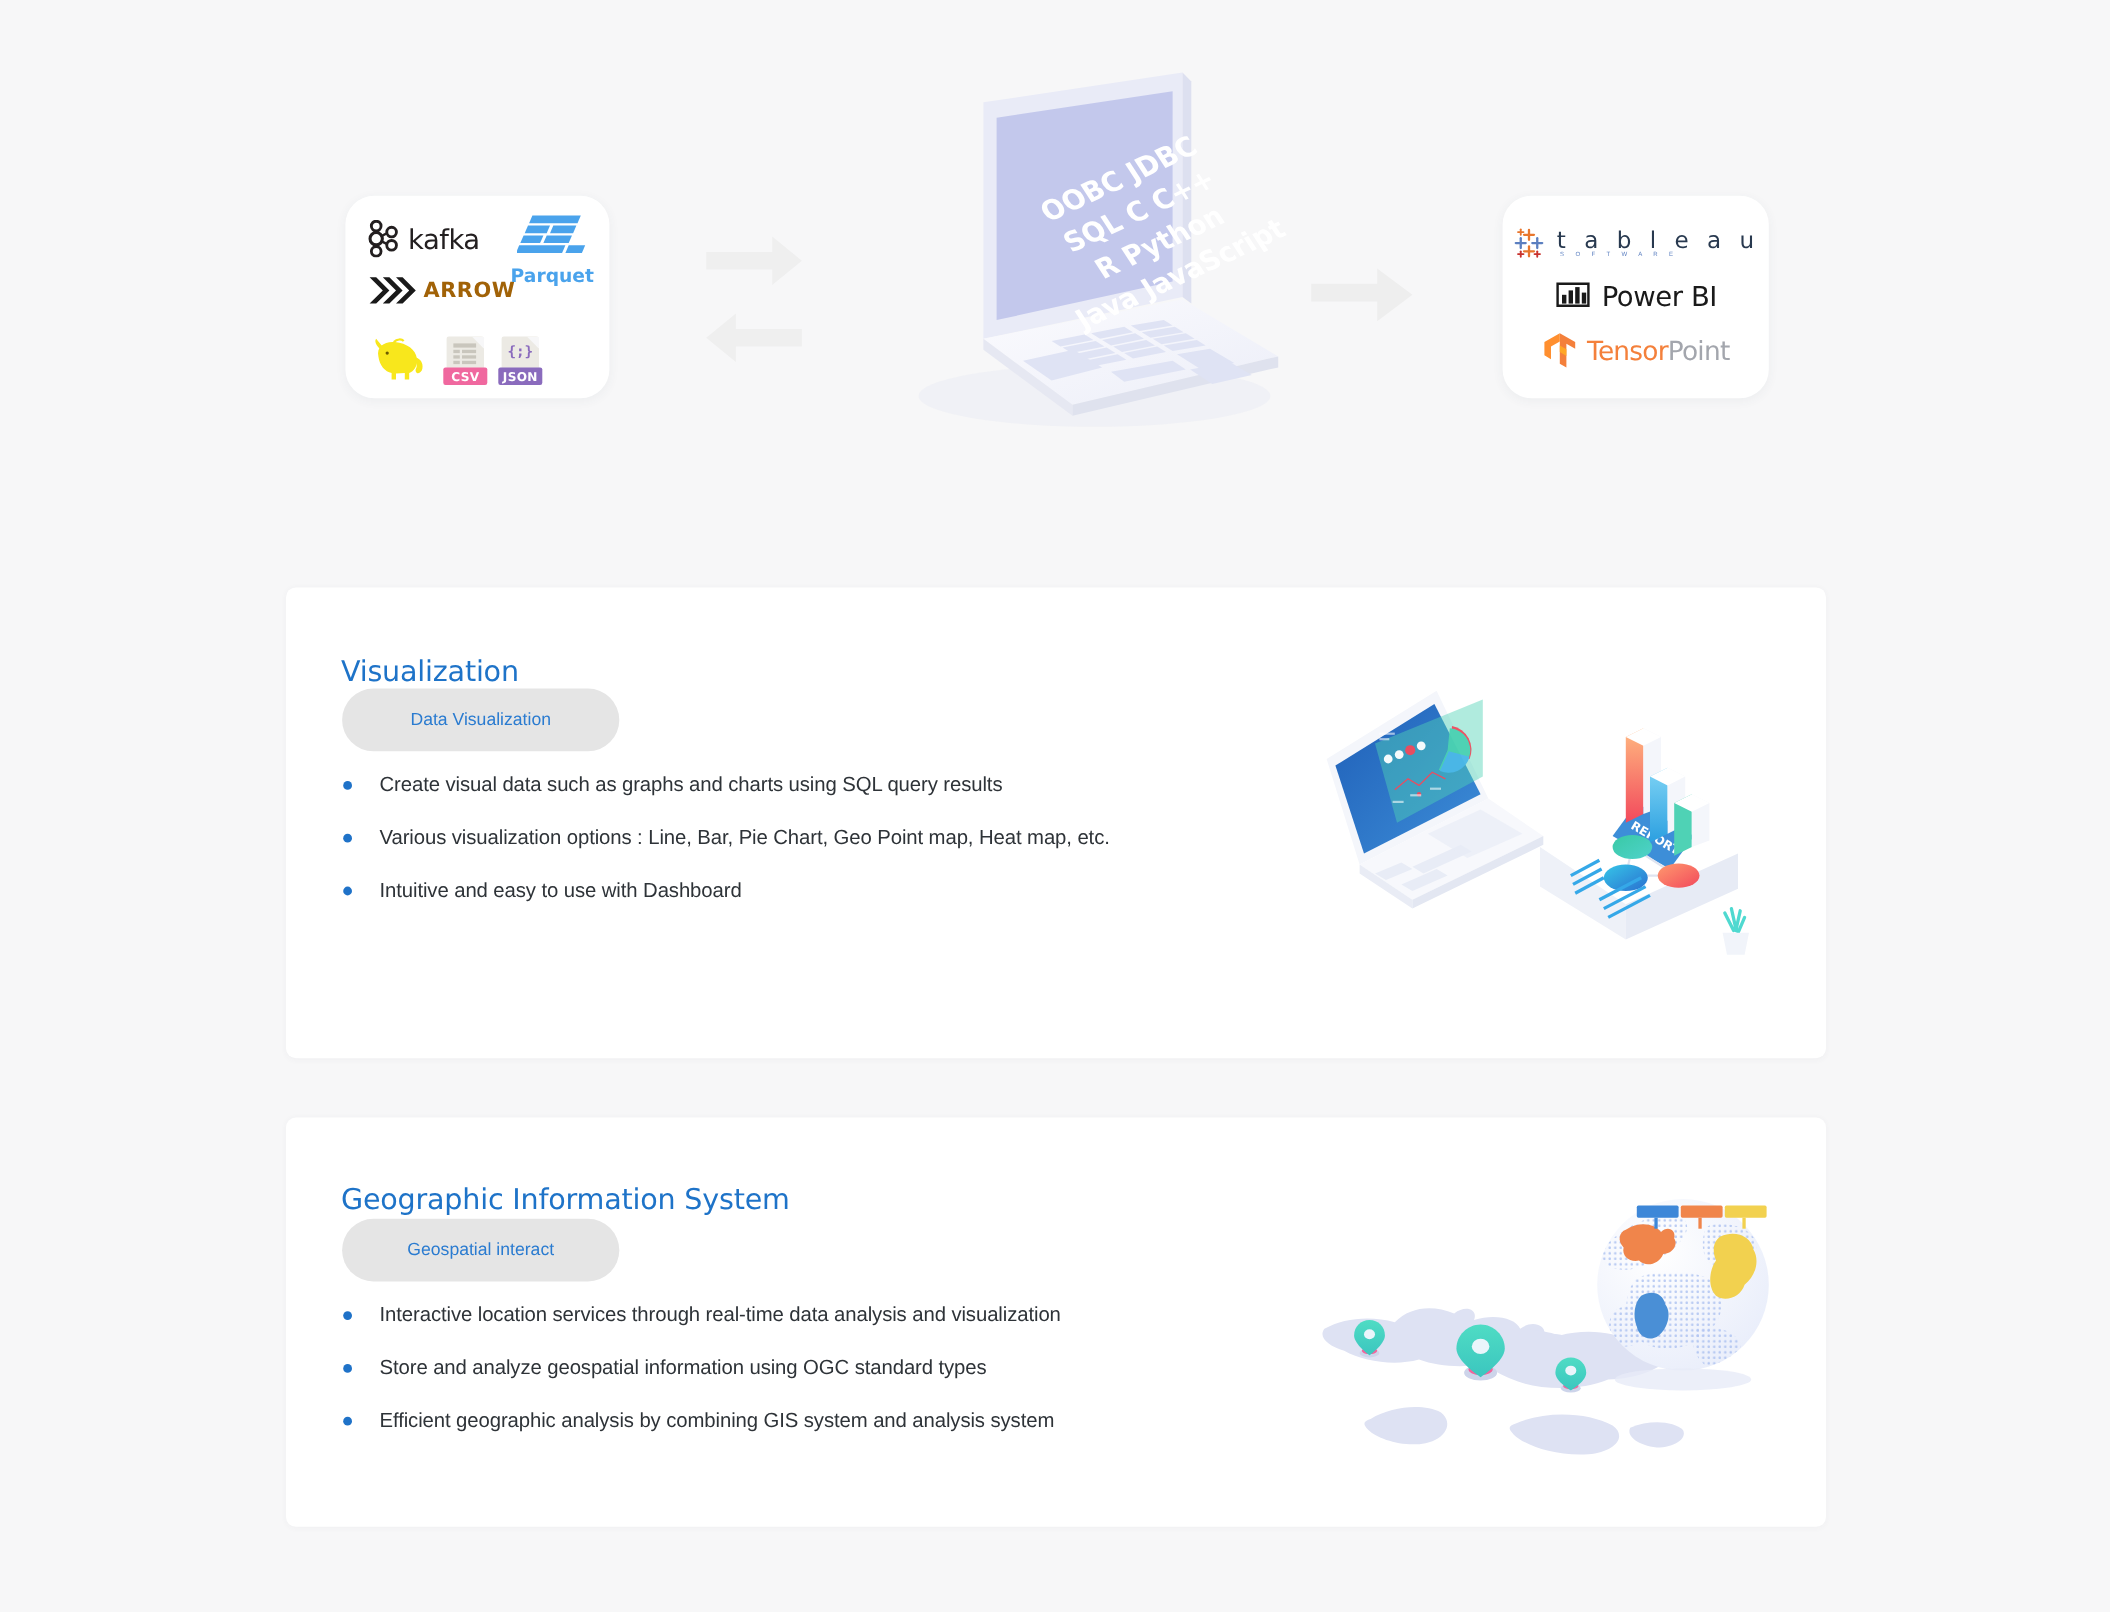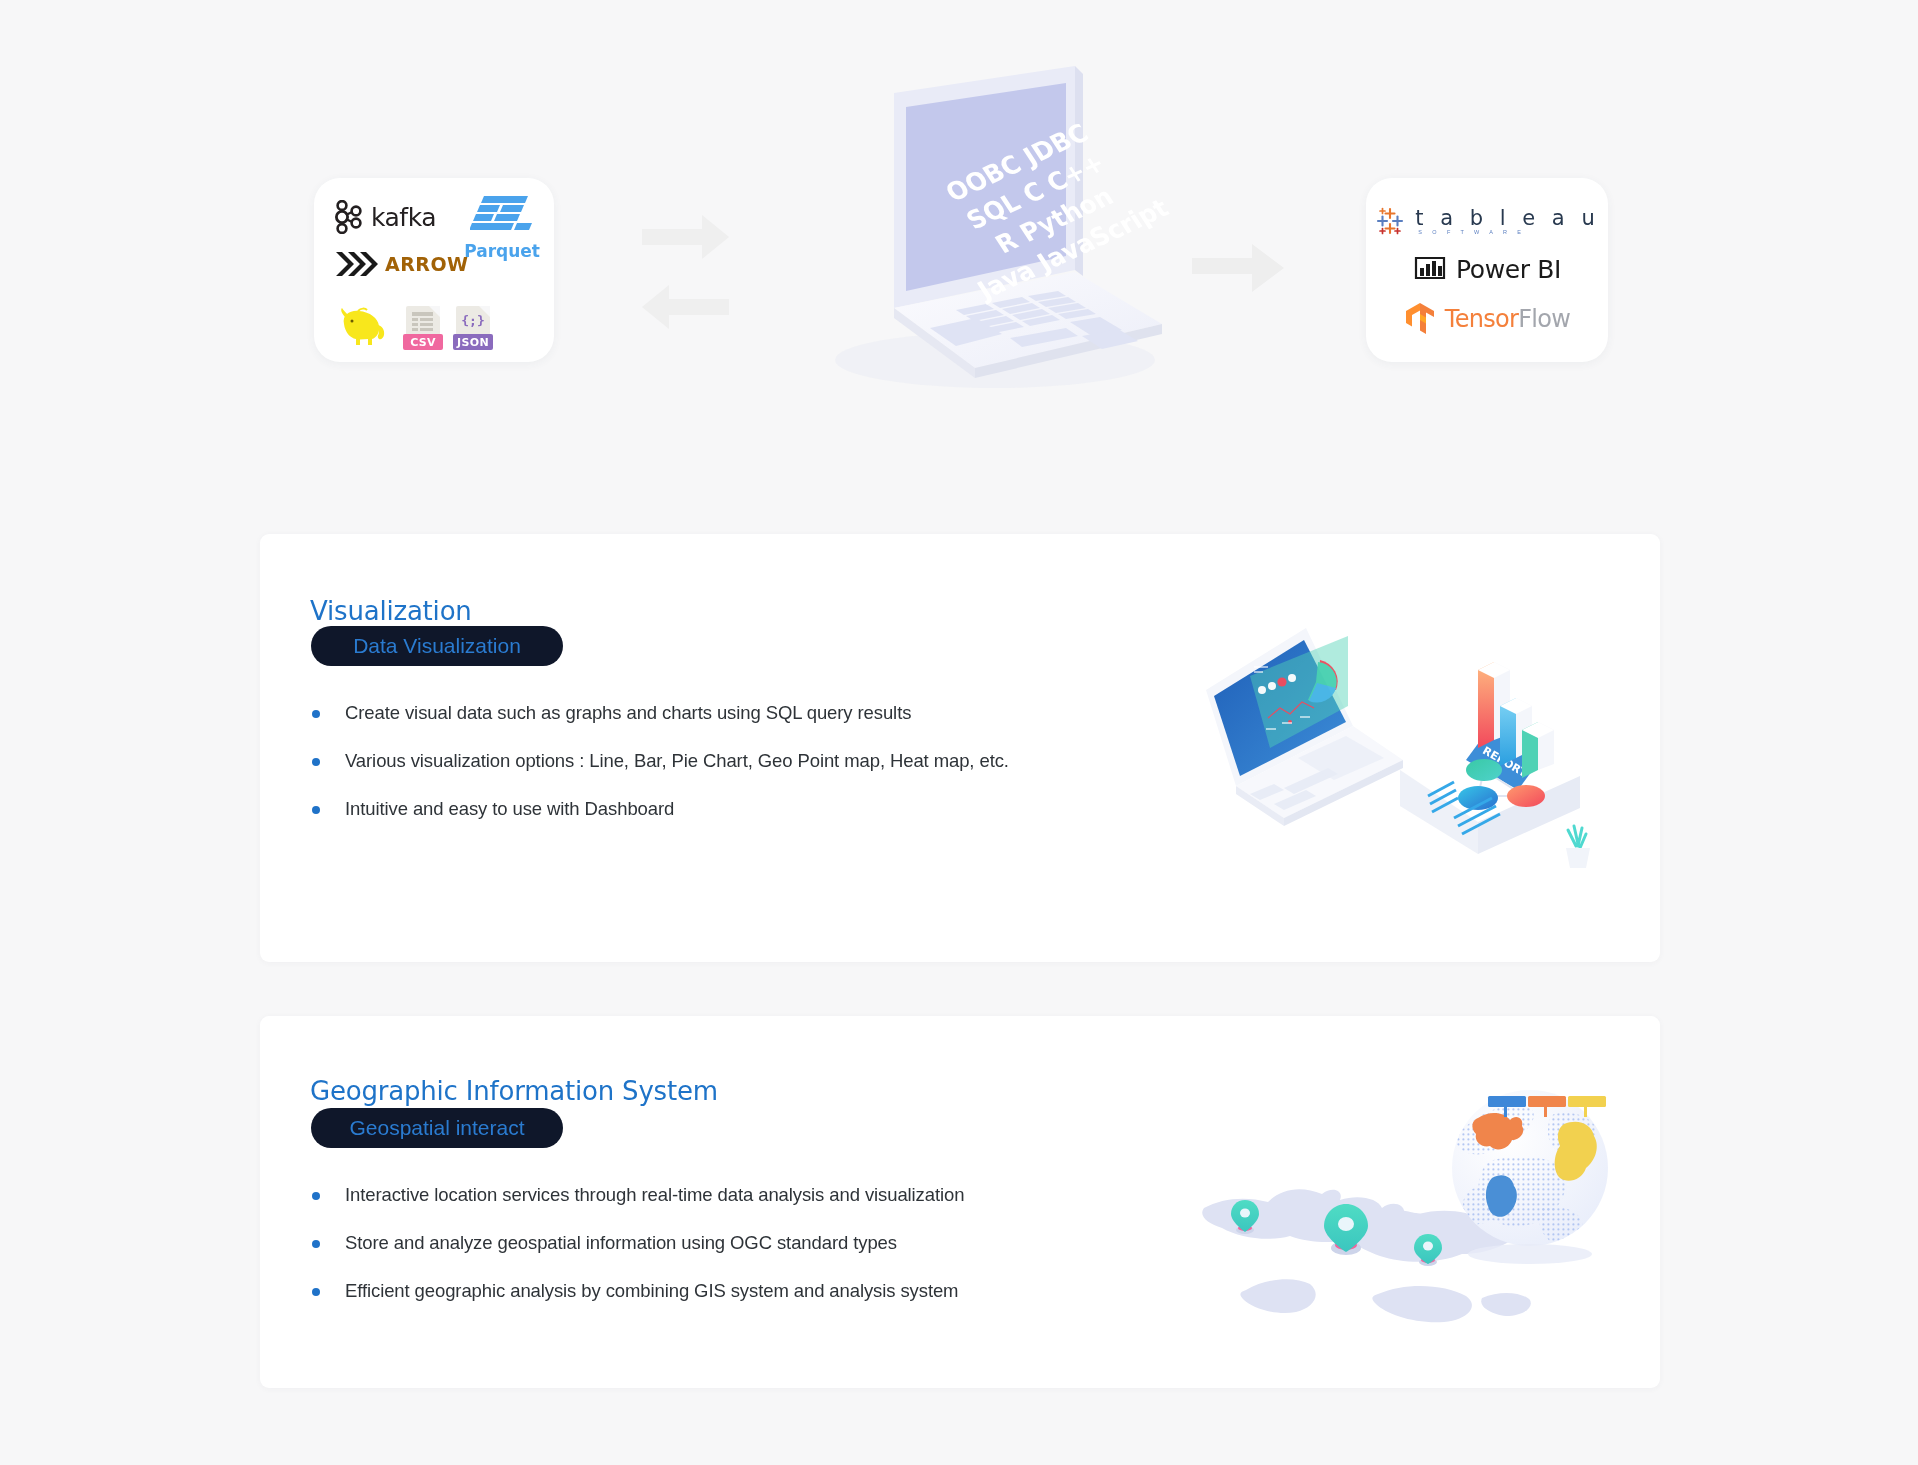--- a/index.html
+++ b/index.html
@@ -139,26 +139,26 @@
     font-weight: 400;
     font-size: 26px;
     letter-spacing: -0.2px;
   }
   #card-viz .fcard-title { top: 62px; }
   #card-gis .fcard-title { top: 60px; }
 
   .badge {
     position: absolute;
     left: 51px;
-    background: #0f172a;
+    background: #e5e5e5;
     border-radius: 30px;
-    height: 40px;
+    height: 57px;
     display: flex; align-items: center; justify-content: center;
     color: #2a7bd0;
-    font-size: 21px;
+    font-size: 16px;
     font-family: "Liberation Sans", sans-serif;
     padding: 0 26px;
     min-width: 252px;
   }
   #card-viz .badge { top: 92px; }
   #card-gis .badge { top: 92px; }
 
   .bullets { position: absolute; left: 52px; }
   #card-viz .bullets { top: 168px; }
   #card-gis .bullets { top: 168px; }
@@ -373,21 +373,21 @@
           <span class="powerbi-word">Power BI</span>
         </div>
 
         <div class="out-row">
           <svg width="32" height="36" viewBox="0 0 32 36">
             <path d="M16 2 L30 10 L30 16 L22 11.5 L22 33 L16 29.6 Z" fill="#f4803b"></path>
             <path d="M16 2 L2 10 L2 22 L8 25.6 L8 14 L16 9.5 Z" fill="#ff8f2f"></path>
             <path d="M16 13 L22 16.6 L22 22.6 L16 19 Z" fill="#ffa726"></path>
           </svg>
           <span class="tf-word">
-            <span class="o">Tensor</span><span class="g">Flow</span>
+            <span class="o">Tensor</span><span class="g">Point</span>
           </span>
         </div>
       </div>
     </div>
   </div>
 
   <div class="fcard" id="card-viz">
     <div class="fcard-title">Visualization</div>
     <div class="badge">Data Visualization</div>
 

